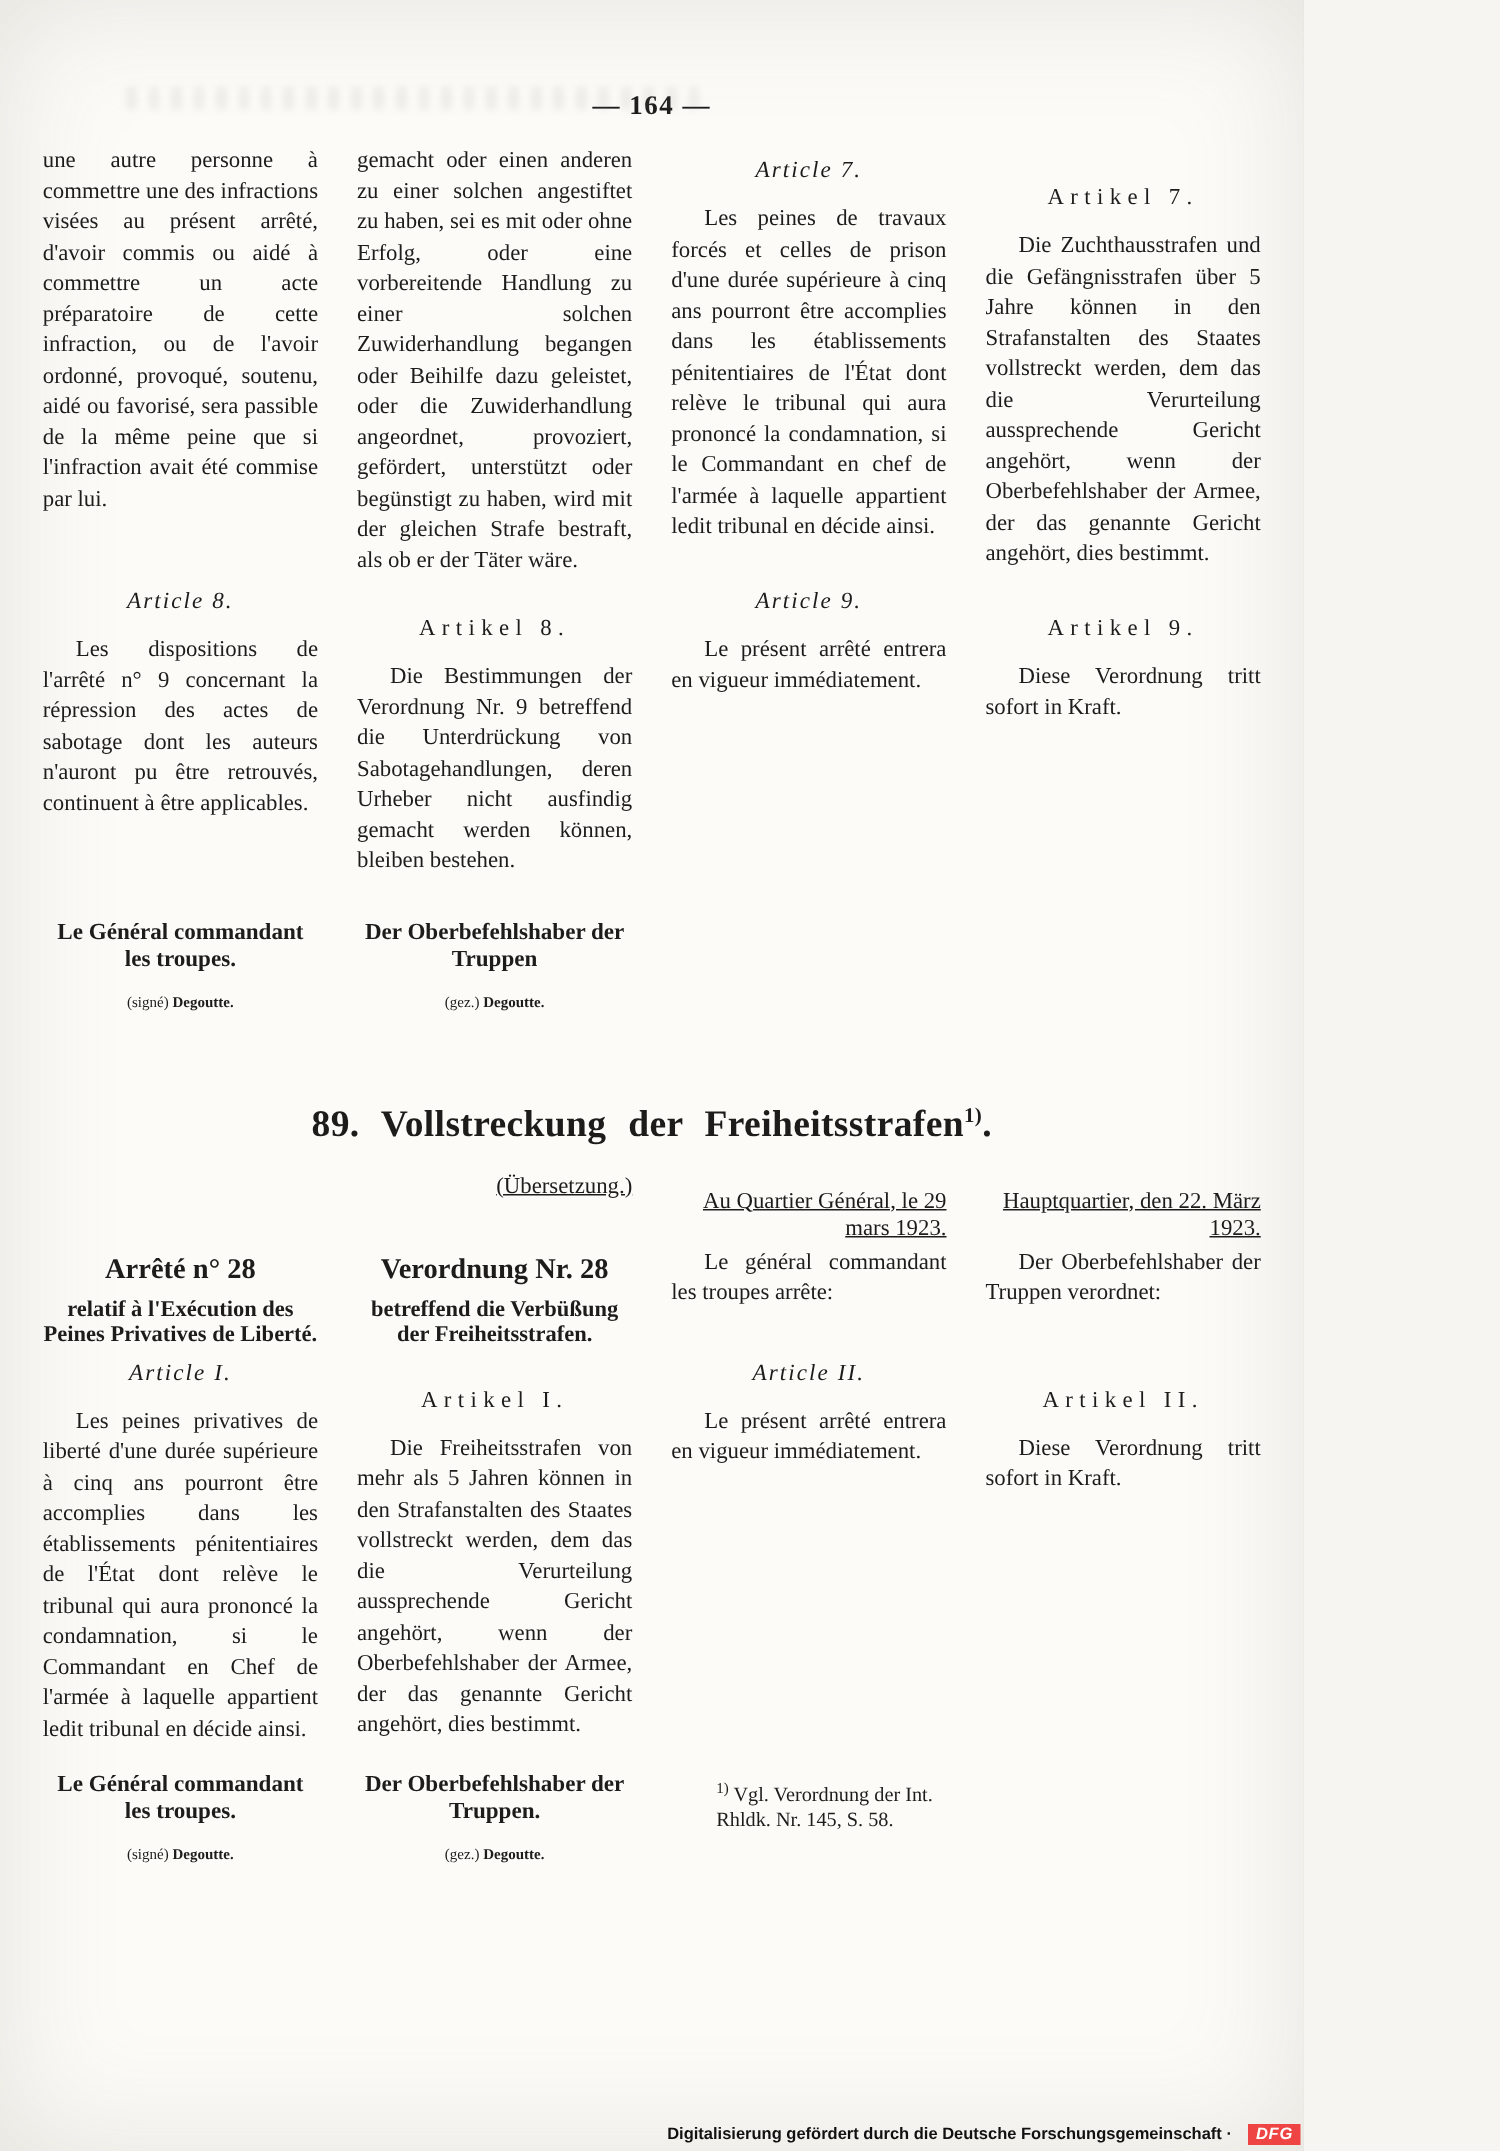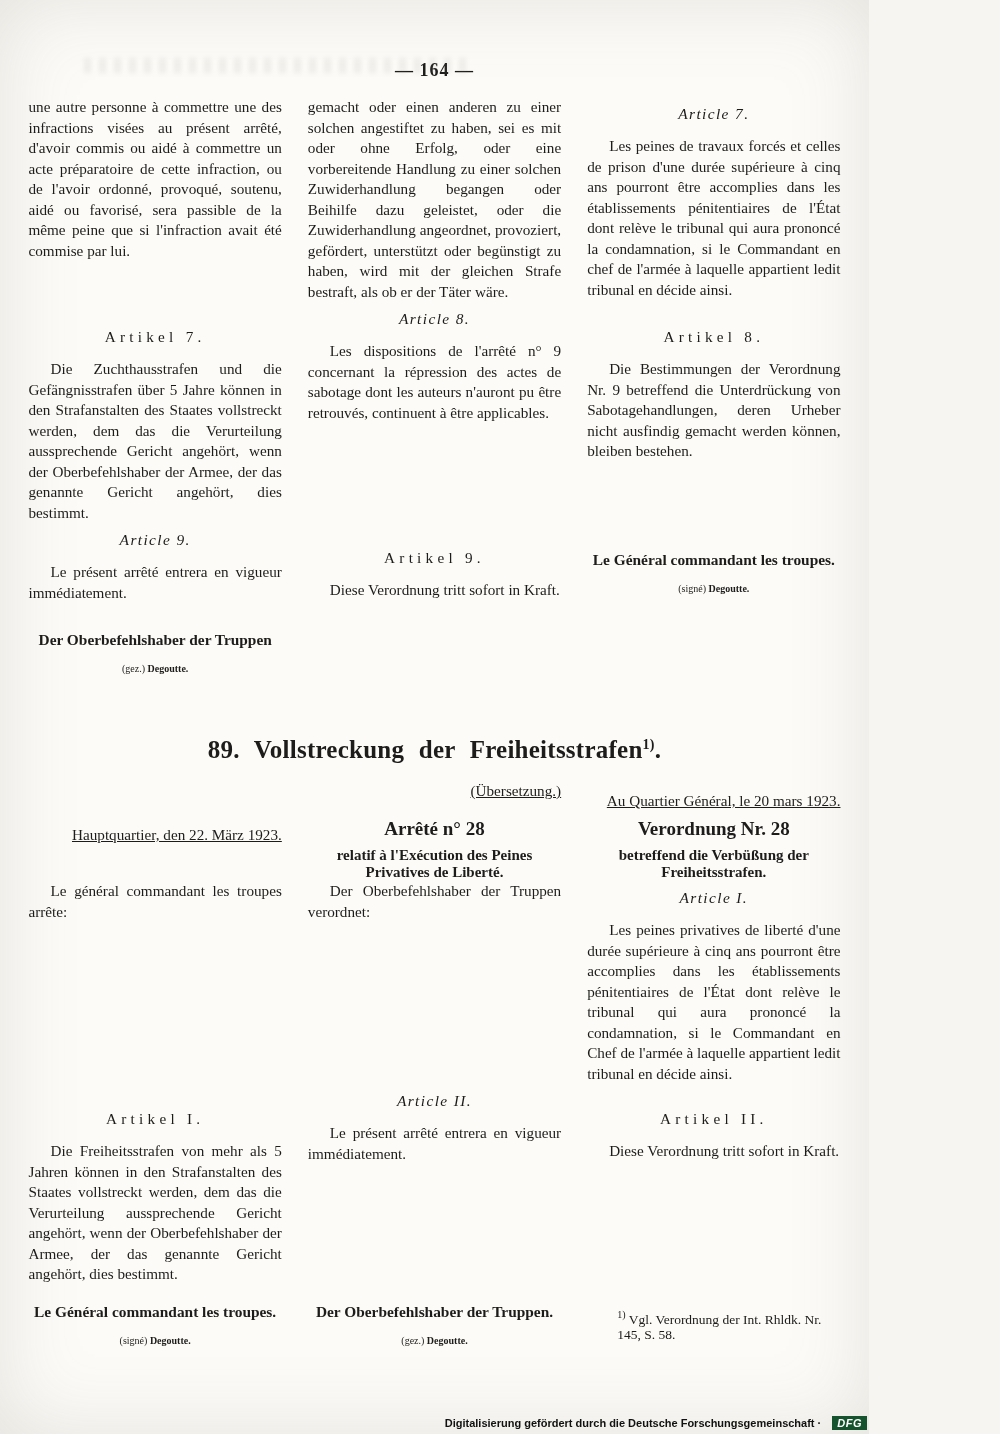--- a/index.html
+++ b/index.html
@@ -31,21 +31,21 @@
     font-size: 18px;
     letter-spacing: 1px;
     font-weight: bold;
   }
   .content {
     width: 812px;
     margin: 16px auto 0 auto;
   }
   .grid {
     display: grid;
-    grid-template-columns: 1fr 1fr 1fr;
+    grid-template-columns: 1fr 1fr 1fr 1fr;
     column-gap: 26px;
     align-items: start;
   }
   p.body {
     margin: 0;
     font-size: 15.2px;
     line-height: 20.5px;
     text-align: justify;
   }
   p.indent { text-indent: 22px; }
@@ -94,21 +94,21 @@
     display: flex;
     align-items: center;
     gap: 11px;
     font-family: "Liberation Sans", sans-serif;
     font-size: 11px;
     font-weight: bold;
     color: #111;
   }
   .dfg-logo {
     display: inline-block;
-    background: #14532d;
+    background: #ef4444;
     color: #ffffff;
     font-style: italic;
     font-weight: bold;
     font-size: 11px;
     line-height: 14px;
     padding: 0 5px;
     letter-spacing: 0.5px;
   }
 </style>
 </head>
@@ -170,21 +170,21 @@
       </div>
     </div>
 
     <h1 class="main-title"><span>89. Vollstreckung der Freiheitsstrafen</span><sup>1)</sup><span>.</span></h1>
 
     <div class="grid">
 
       <div></div>
       <div class="center uebersetzung">(Übersetzung.)</div>
 
-      <div class="center dateline">Au Quartier Général, le 20 mars 1923.</div>
+      <div class="center dateline">Au Quartier Général, le 29 mars 1923.</div>
       <div class="center dateline">Hauptquartier, den 22. März 1923.</div>
 
       <div class="decree-head">
         <div class="decree-title">Arrêté n° 28</div>
         <div class="decree-sub">relatif à l'Exécution des Peines Privatives de Liberté.</div>
       </div>
       <div class="decree-head">
         <div class="decree-title">Verordnung Nr. 28</div>
         <div class="decree-sub">betreffend die Verbüßung der Freiheitsstrafen.</div>
       </div>

